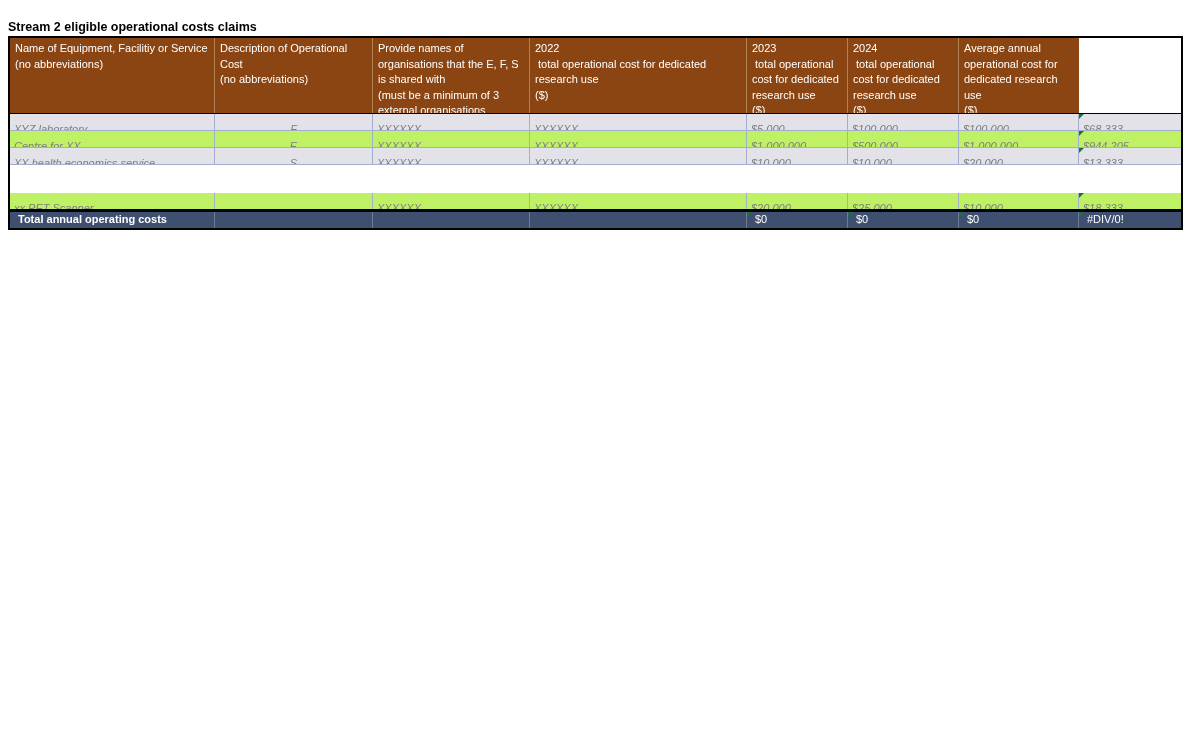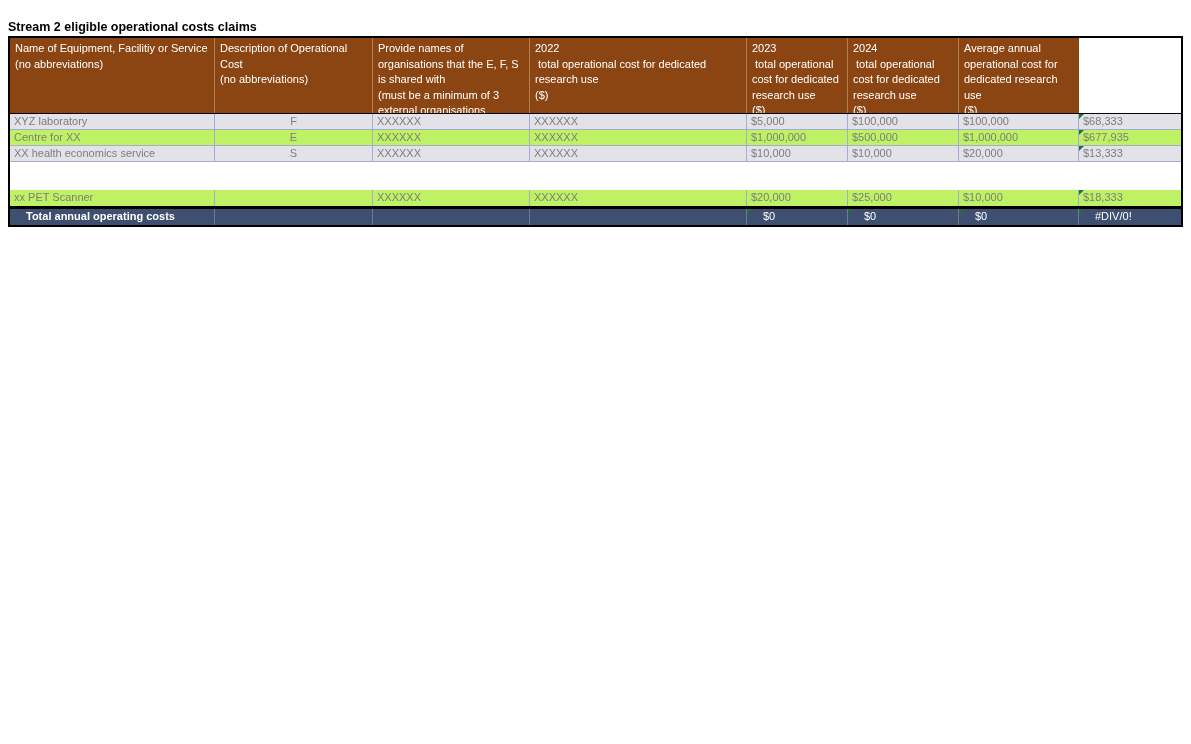--- a/index.html
+++ b/index.html
@@ -19,33 +19,33 @@
   .hrow{border-bottom:1px solid #000;}
   .hrow .cell{
     background:#8B4513;color:#fff;font-size:11px;line-height:15.5px;
     padding:3px 5px 0 5px;height:75px;box-sizing:border-box;
     border-right:1px solid #b08153;white-space:pre-wrap;overflow:hidden;
   }
   .hrow .cell:last-child{border-right:none;}
   
   .sample-block{border-bottom:2px solid #000;}
   .drow .cell{
-    height:16px;box-sizing:border-box;font-size:11px;color:#7d7d7d;
-    line-height:15px;padding:0 4px;border-right:1px solid #a3adcf;border-bottom:1px solid #a3adcf;
+    height:16px;box-sizing:border-box;font-size:11px;font-style:italic;color:#7d7d7d;
+    line-height:15px;padding:8px 4px;border-right:1px solid #a3adcf;border-bottom:1px solid #a3adcf;
     overflow:hidden;white-space:nowrap;position:relative;
   }
   .drow .cell:last-child{border-right:none;}
   .drow:last-child .cell{border-bottom:none;margin-top:28px;}
   .band-a .cell{background:#e3e2e8;}
   .band-b .cell{background:#bef264;}
   
   .trow{background:#3e4f70;border-top:1px solid #000;}
   .trow .cell{
     height:16px;box-sizing:border-box;color:#fff;font-size:11px;line-height:15px;
-    padding:0 16px;border-right:1px solid rgba(255,255,255,0.25);position:relative;
+    padding:0 8px;border-right:1px solid rgba(255,255,255,0.25);position:relative;
     overflow:hidden;white-space:nowrap;
   }
   .trow .cell:last-child{border-right:none;}
   .trow .label{font-weight:bold;}
   
   .al{text-align:left;} .ac{text-align:center;} .ar{text-align:left;}
   
   .tri::before{
     content:"";position:absolute;left:0;top:0;width:0;height:0;
     border-top:5px solid #1e7145;border-right:5px solid transparent;
@@ -88,21 +88,21 @@
         <div class="cell ar tri">$68,333</div>
       </div>
       <div class="row drow band-b">
         <div class="cell al">Centre for XX</div>
         <div class="cell ac">E</div>
         <div class="cell al">XXXXXX</div>
         <div class="cell al">XXXXXX</div>
         <div class="cell ar">$1,000,000</div>
         <div class="cell ar">$500,000</div>
         <div class="cell ar">$1,000,000</div>
-        <div class="cell ar tri">$677,935</div>
+        <div class="cell ar tri">$944,205</div>
       </div>
       <div class="row drow band-a">
         <div class="cell al">XX health economics service</div>
         <div class="cell ac">S</div>
         <div class="cell al">XXXXXX</div>
         <div class="cell al">XXXXXX</div>
         <div class="cell ar">$10,000</div>
         <div class="cell ar">$10,000</div>
         <div class="cell ar">$20,000</div>
         <div class="cell ar tri">$13,333</div>

